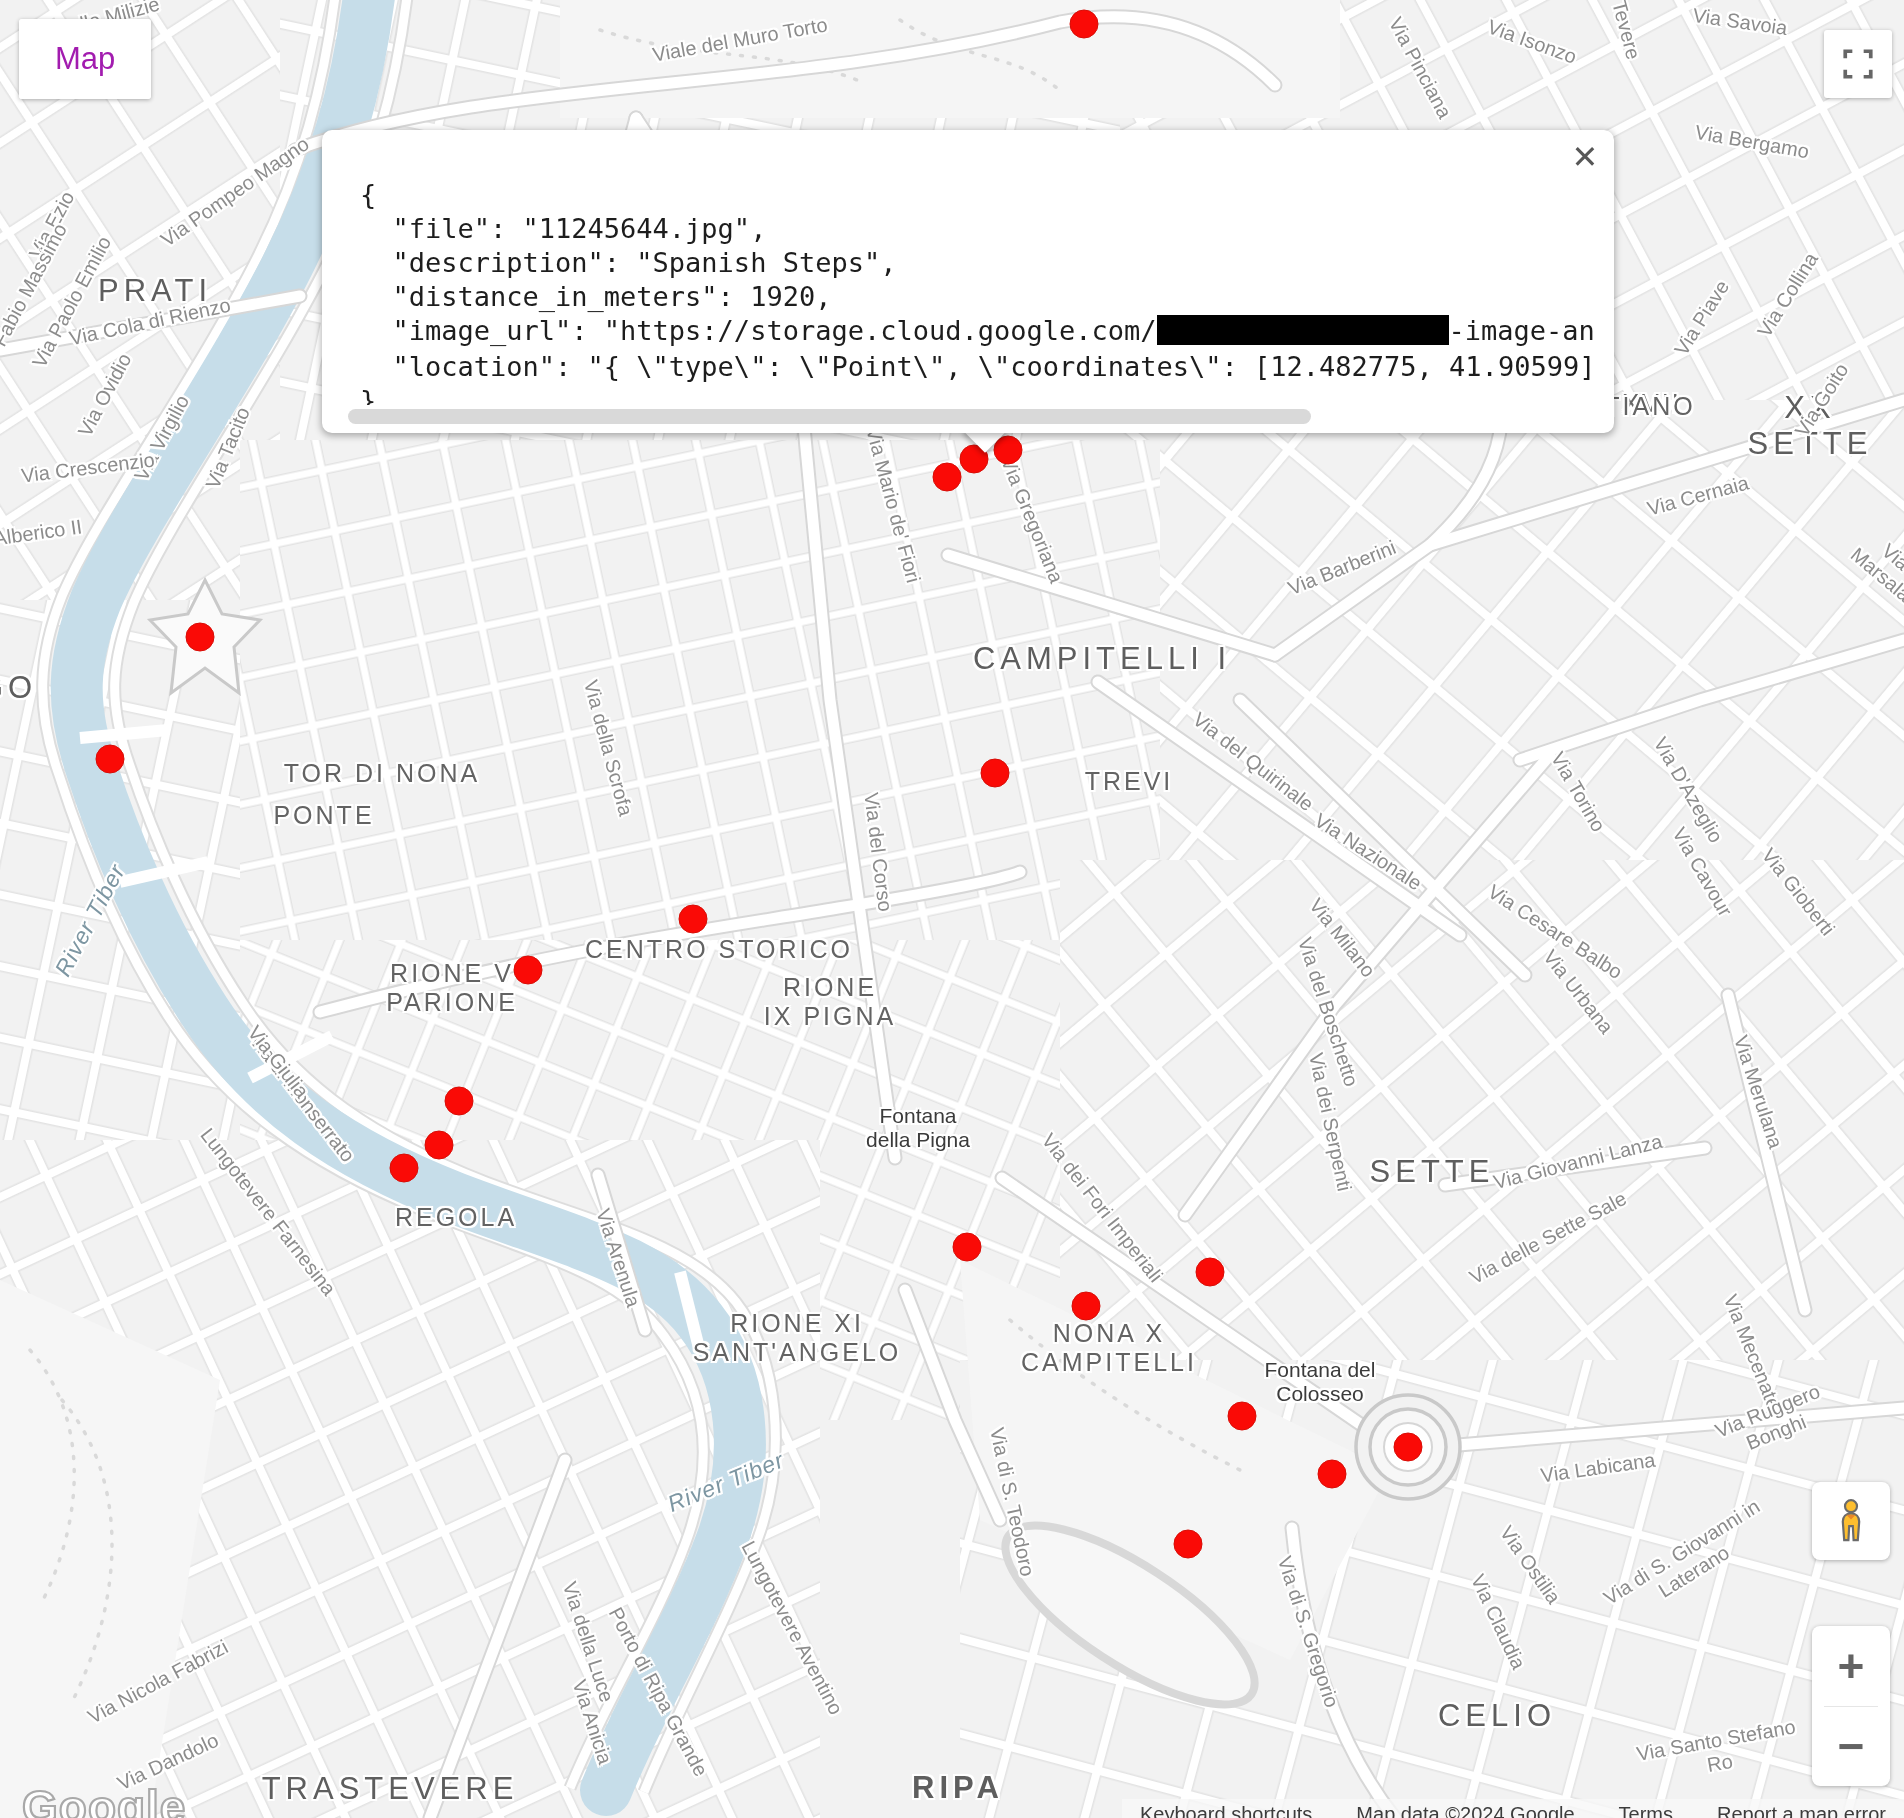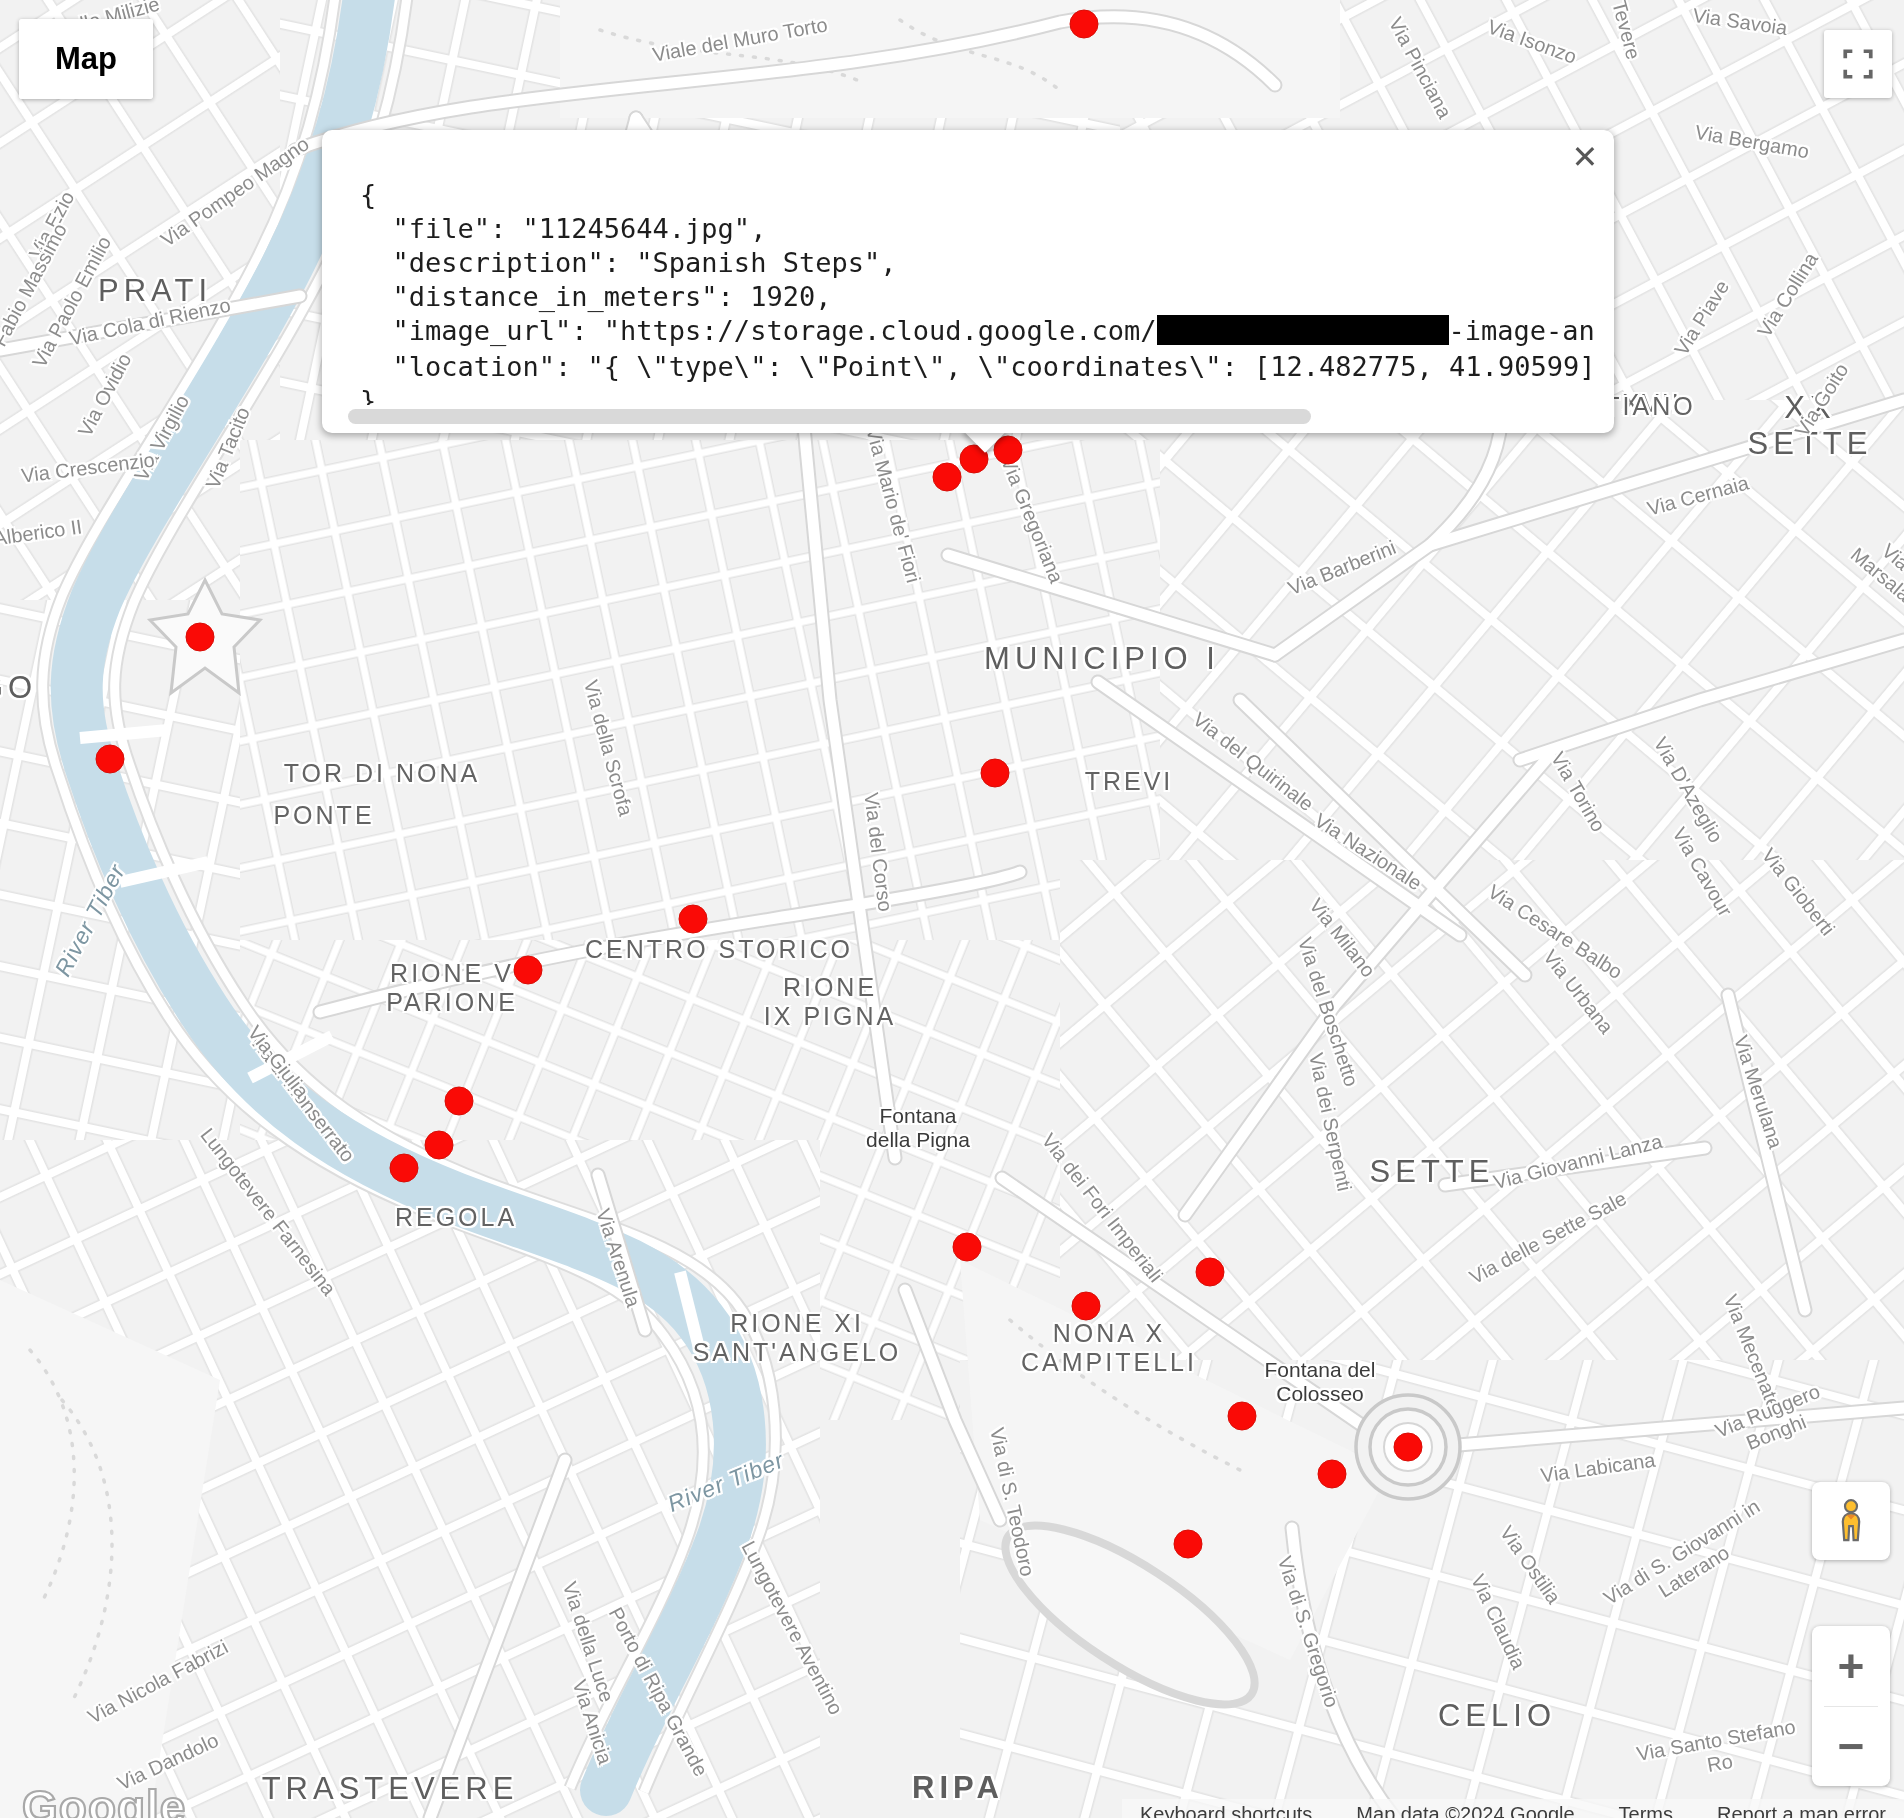--- a/index.html
+++ b/index.html
@@ -31,21 +31,21 @@
   .iw-content{position:absolute;left:38px;top:48px;right:16px;bottom:28px;overflow:hidden;}
   .json-line{font-family:"DejaVu Sans Mono","Liberation Mono",monospace;font-size:27px;
     line-height:34px;color:#1d1d1d;white-space:pre;}
   .redacted{display:inline-block;width:292px;height:30px;background:#000;vertical-align:middle;margin-bottom:5px;}
   .iw-scrollbar{position:absolute;left:26px;bottom:9px;width:963px;height:15px;border-radius:8px;background:#d9d9d9;}
   
   .maptype{position:absolute;left:19px;top:19px;height:80px;display:flex;z-index:30;
     box-shadow:0 1px 4px rgba(0,0,0,.3);border-radius:3px;overflow:hidden;}
   .maptype button{border:none;background:#fff;height:80px;font-family:"Liberation Sans",sans-serif;
     font-size:31px;padding:0 36px;cursor:pointer;}
-  .maptype .active{font-weight:700;color:#000000;text-align:center;}
+  .maptype .active{font-weight:400;color:#a21caf;text-align:center;}
   .maptype .inactive{color:#565656;border-left:1px solid #ececec;}
   .fullscreen-btn{position:absolute;left:1824px;top:30px;width:68px;height:68px;background:#fff;
     border:none;border-radius:3px;box-shadow:0 1px 4px rgba(0,0,0,.3);z-index:30;cursor:pointer;
     display:flex;align-items:center;justify-content:center;}
   .pegman-btn{position:absolute;left:1812px;top:1482px;width:78px;height:78px;background:#fff;
     border:none;border-radius:8px;box-shadow:0 1px 4px rgba(0,0,0,.3);z-index:30;cursor:pointer;
     display:flex;align-items:center;justify-content:center;}
   .zoomctl{position:absolute;left:1812px;top:1626px;width:78px;height:160px;background:#fff;
     border-radius:8px;box-shadow:0 1px 4px rgba(0,0,0,.3);z-index:30;display:flex;flex-direction:column;}
   .zoomctl button{flex:1;border:none;background:none;font-size:46px;font-weight:700;color:#636363;
@@ -222,21 +222,21 @@
     <g>
       <circle cx="1408" cy="1447" r="52" fill="#f2f2f2" stroke="#c9c9c9" stroke-width="3.5"></circle>
       <circle cx="1408" cy="1447" r="38" fill="#f7f7f7" stroke="#c9c9c9" stroke-width="3.5"></circle>
       <circle cx="1408" cy="1447" r="24" fill="#ffffff" stroke="#d6d6d6" stroke-width="2"></circle>
     </g>
     <ellipse cx="1130" cy="1615" rx="145" ry="50" transform="rotate(33 1130 1615)" fill="#f7f7f7" stroke="#d8d8d8" stroke-width="8"></ellipse>
   </svg>
 
   <div id="label-layer">
       <div class="map-label district-xl" style="left: 155px; top: 291px; --r: 0deg;">PRATI</div>
-      <div class="map-label district-xl" style="left: 1102px; top: 659px; --r: 0deg;">MUNICIPIO I</div>
+      <div class="map-label district-xl" style="left: 1102px; top: 659px; --r: 0deg;">CAMPITELLI I</div>
       <div class="map-label district-xl" style="left: 1432px; top: 1172px; --r: 0deg;">SETTE</div>
       <div class="map-label district-xl" style="left: 1497px; top: 1716px; --r: 0deg;">CELIO</div>
       <div class="map-label district-xl" style="left: 390px; top: 1789px; --r: 0deg;">TRASTEVERE</div>
       <div class="map-label district-xl" style="left: 958px; top: 1788px; font-weight: bold; --r: 0deg;">RIPA</div>
       <div class="map-label district-xl" style="left: 8px; top: 688px; --r: 0deg;">GO</div>
       <div class="map-label district-xl" style="left: 1810px; top: 426px; --r: 0deg;">XX SETTE</div>
       <div class="map-label district" style="left: 1652px; top: 383px; margin-top: 20px; --r: 0deg;">XVII</div>
       <div class="map-label district" style="left: 1650px; top: 406px; --r: 0deg;">TIANO</div>
       <div class="map-label district" style="left: 382px; top: 773px; --r: 0deg;">TOR DI NONA</div>
       <div class="map-label district" style="left: 324px; top: 815px; --r: 0deg;">PONTE</div>

